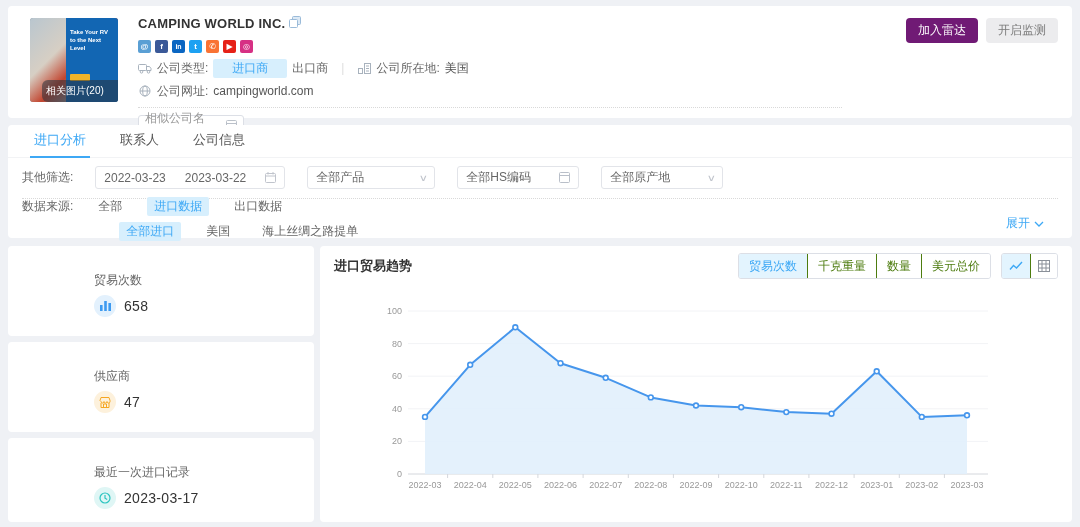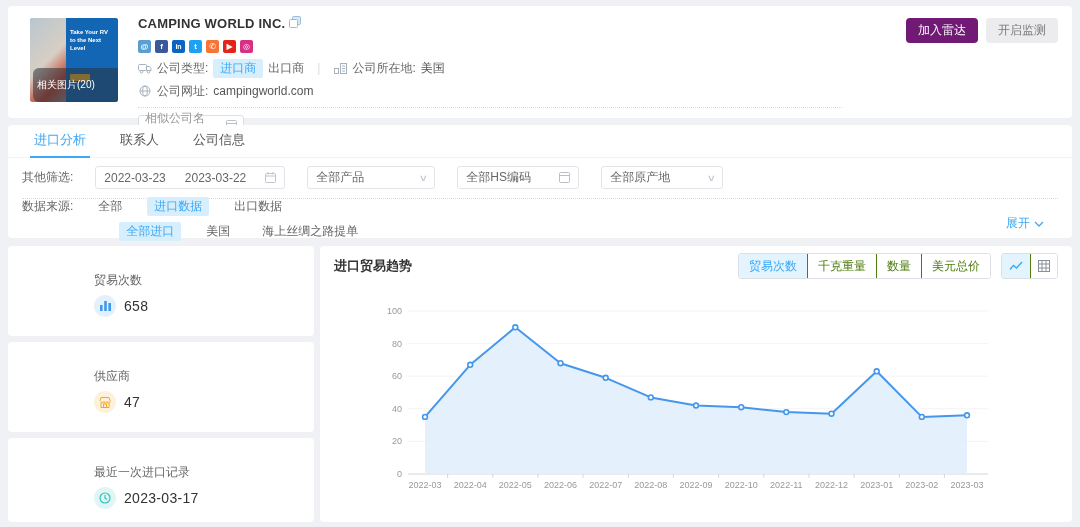--- a/index.html
+++ b/index.html
@@ -7,32 +7,32 @@
   body { background:#eff1f5; font-family:"Liberation Sans","DejaVu Sans",sans-serif; color:#333; position:relative; overflow:hidden; font-size:12px; }
   .panel { position:absolute; background:#fff; border-radius:4px; }
 
   
   .header-panel { left:8px; top:6px; width:1064px; height:112px; }
   .thumb { position:absolute; left:22px; top:12px; width:88px; height:84px; border-radius:3px; overflow:hidden; cursor:pointer; background:#7b8794; }
   .thumb-photo { position:absolute; inset:0; background:linear-gradient(135deg,#b9c6cf 0%,#d7cfc4 35%,#c2452f 55%,#8fa3ad 75%,#5c6f7a 100%); }
   .thumb-ad { position:absolute; right:0; top:0; width:52px; height:100%; background:#1266b3; padding:10px 4px 0 4px; }
   .ad-text { color:#fff; font-size:6px; font-weight:bold; line-height:1.35; }
   .ad-btn { width:20px; height:7px; background:#f0b429; border-radius:1px; margin-top:22px; }
-  .thumb-caption { position:absolute; left:3px; bottom:0; width:100%; background:rgba(40,50,60,.55); color:#fff; font-size:10px; padding:10px 4px;border-radius:6px; }
+  .thumb-caption { position:absolute; left:12px; bottom:0; width:100%; background:rgba(40,50,60,.55); color:#fff; font-size:10px; padding:4px 4px;border-radius:6px; }
   .info { position:absolute; left:130px; top:10px; right:230px; }
   .name-row { display:flex; align-items:flex-start; gap:4px; height:18px; }
   .company-name { font-size:13px; font-weight:bold; color:#333; letter-spacing:.2px; }
   .copy-icon { cursor:pointer; display:inline-flex; }
   .social-row { display:flex; gap:4px; margin-top:6px; }
   .sico { width:13px; height:13px; border-radius:2px; color:#fff; font-size:8px; font-weight:bold; display:flex; align-items:center; justify-content:center; cursor:pointer; line-height:1; }
   .meta-row { display:flex; align-items:center; gap:5px; margin-top:7px; height:16px; color:#666; }
   .mi { display:inline-flex; width:14px; justify-content:center; }
   .mvalue.dark { color:#555; }
   .vsep { color:#ddd; margin:0 8px; }
-  .chip { background:#d7effd; color:#3da8f5; padding:1px 7px; border-radius:2px; }
+  .chip { background:#d7effd; color:#3da8f5; padding:1px 19px; border-radius:2px; }
   .dotted-sep { border-bottom:1px dotted #d9d9d9; margin-top:8px; }
   .similar-select { margin-top:7px; width:106px; height:21px; border:1px solid #dcdfe6; border-radius:3px; display:flex; align-items:center; justify-content:space-between; padding:0 6px; color:#999; cursor:pointer; background:#fff; }
   .header-actions { position:absolute; right:14px; top:12px; display:flex; gap:8px; }
   .btn { height:25px; padding:0 12px; border-radius:4px; font-size:12px; cursor:pointer; border:none; font-family:inherit; }
   .btn-primary { background:#701a75; color:#fff; }
   .btn-default { background:#ececee; color:#7a7a7a; }
 
   
   .filter-panel { left:8px; top:125px; width:1064px; height:113px; }
   .tabs { display:flex; gap:34px; padding:0 0 0 26px; height:33px; align-items:center; border-bottom:1px solid #f2f3f5; }

